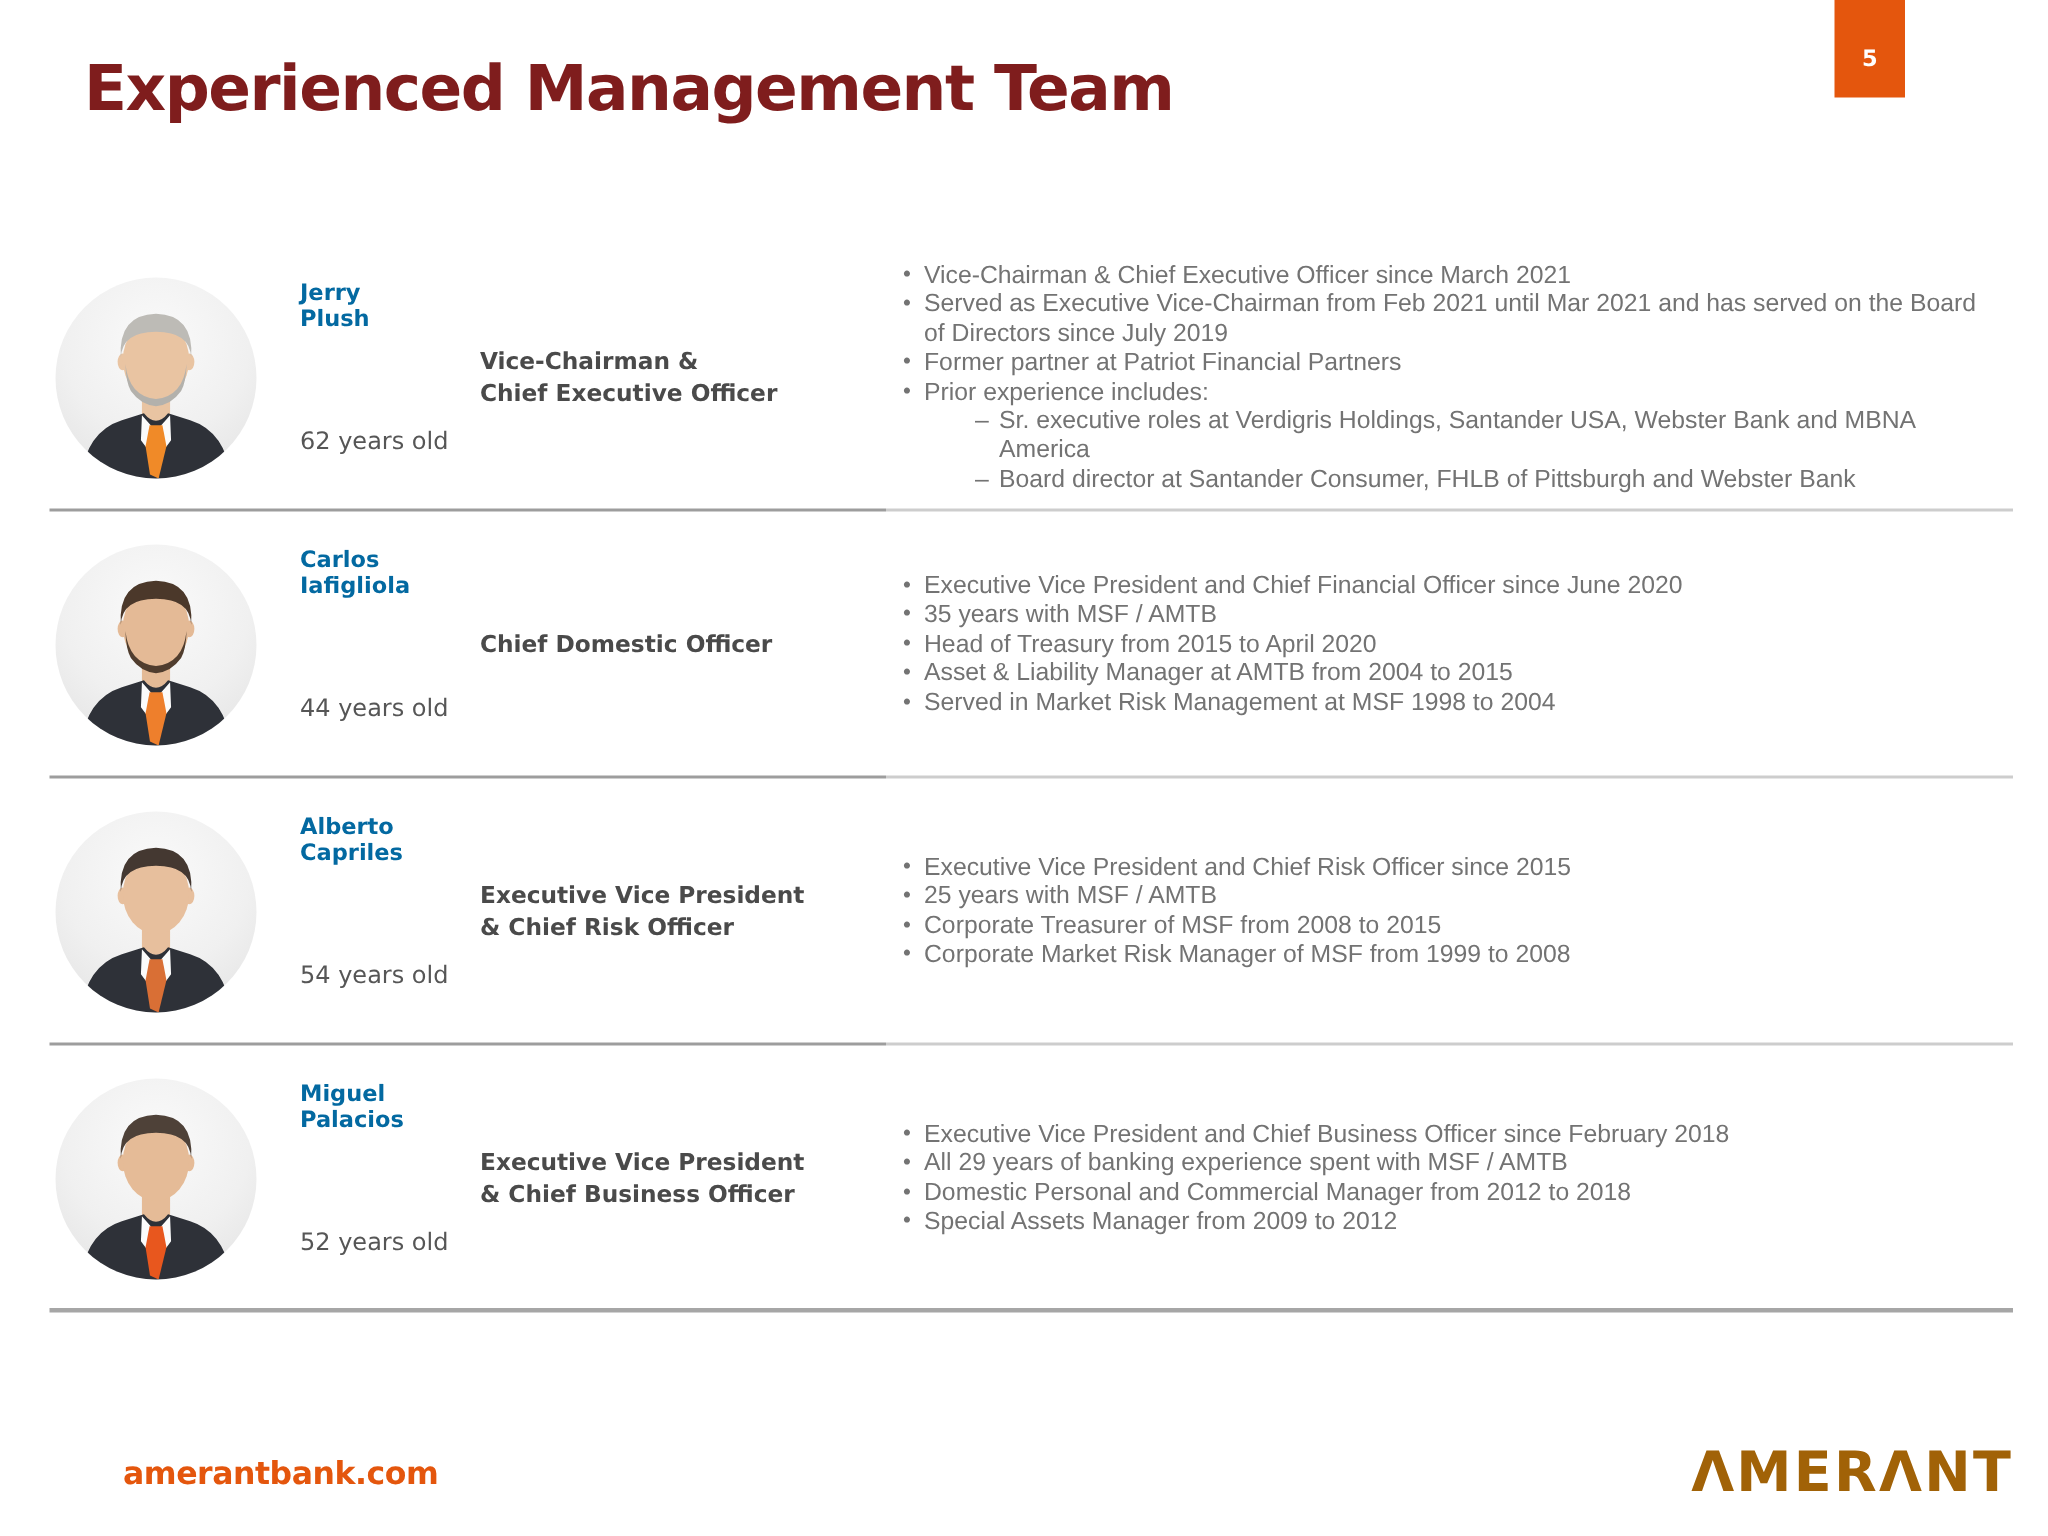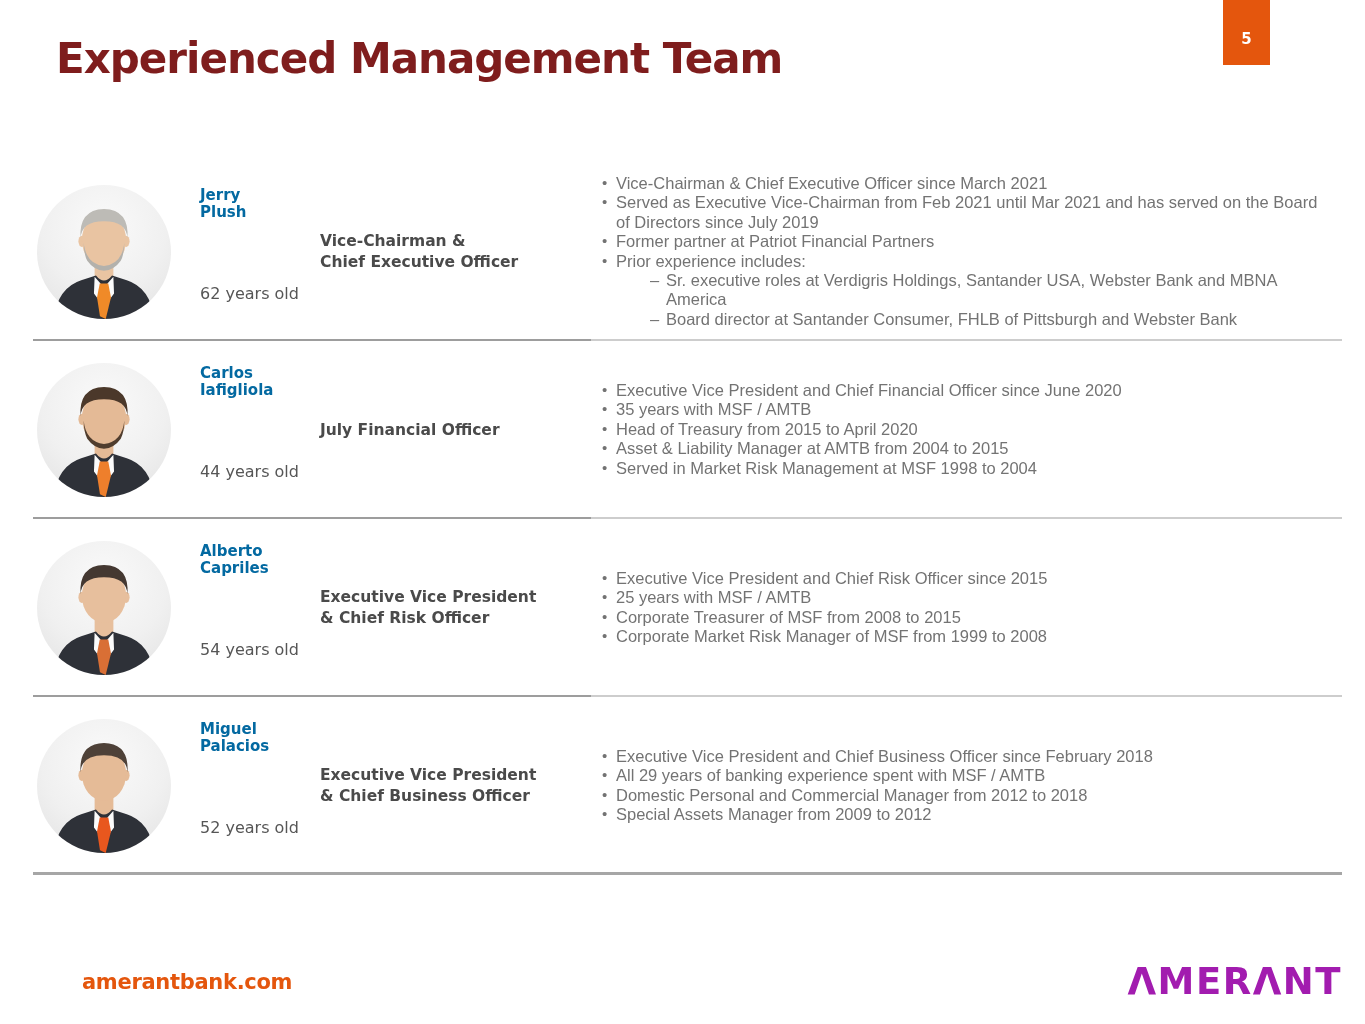--- a/index.html
+++ b/index.html
@@ -63,21 +63,21 @@
   .subs li{position:relative;padding-left:16px;}
   .subs li::before{content:"\2013";position:absolute;left:0;top:0;}
   
   .website-link{
     position:absolute;left:82px;top:970px;
     font-size:21px;font-weight:bold;color:#e4560d;text-decoration:none;
     letter-spacing:-0.3px;cursor:pointer;
   }
   .brand-logo{
     position:absolute;right:23px;top:963px;
-    font-size:37px;font-weight:bold;color:#a21caf;
+    font-size:37px;font-weight:bold;color:#a16207;
     letter-spacing:1.5px;line-height:1;white-space:nowrap;
   }
 </style>
 </head>
 <body>
 
 <div class="slide">
 
   <div class="page-number-box">
     <span>5</span>
@@ -133,21 +133,21 @@
           <path d="M43,68.5 L50,76.5 L57,68.5 L57.5,81 L50,91 L42.5,81 Z" fill="#fbfbfb"></path>
           <path class="av-tie" d="M46.8,73.5 L53.2,73.5 L55.2,84 L51.3,100 L47,98 L44.8,84 Z" fill="#ee7f2c"></path>
         </svg>
       </div>
       <div class="name">
           <div>Carlos</div>
           <div>Iafigliola</div>
         </div>
       <div class="age">44 years old</div>
       <div class="role-title">
-          <div>July Financial Officer</div>
+          <div>Chief Domestic Officer</div>
         </div>
       <ul class="bullets">
           <li>Executive Vice President and Chief Financial Officer since June 2020</li>
           <li>35 years with MSF / AMTB</li>
           <li>Head of Treasury from 2015 to April 2020</li>
           <li>Asset &amp; Liability Manager at AMTB from 2004 to 2015</li>
           <li>Served in Market Risk Management at MSF 1998 to 2004</li>
         </ul>
     </section>
 

